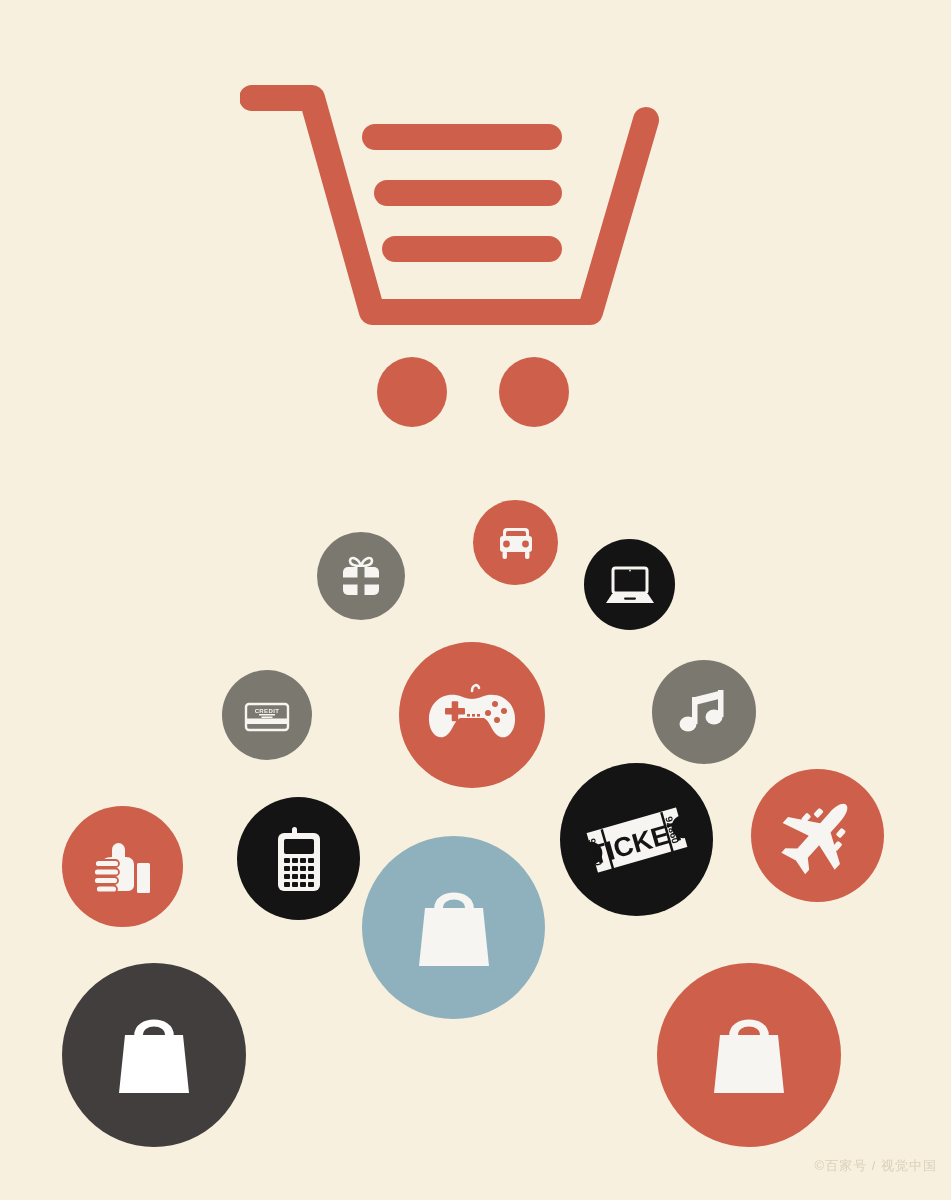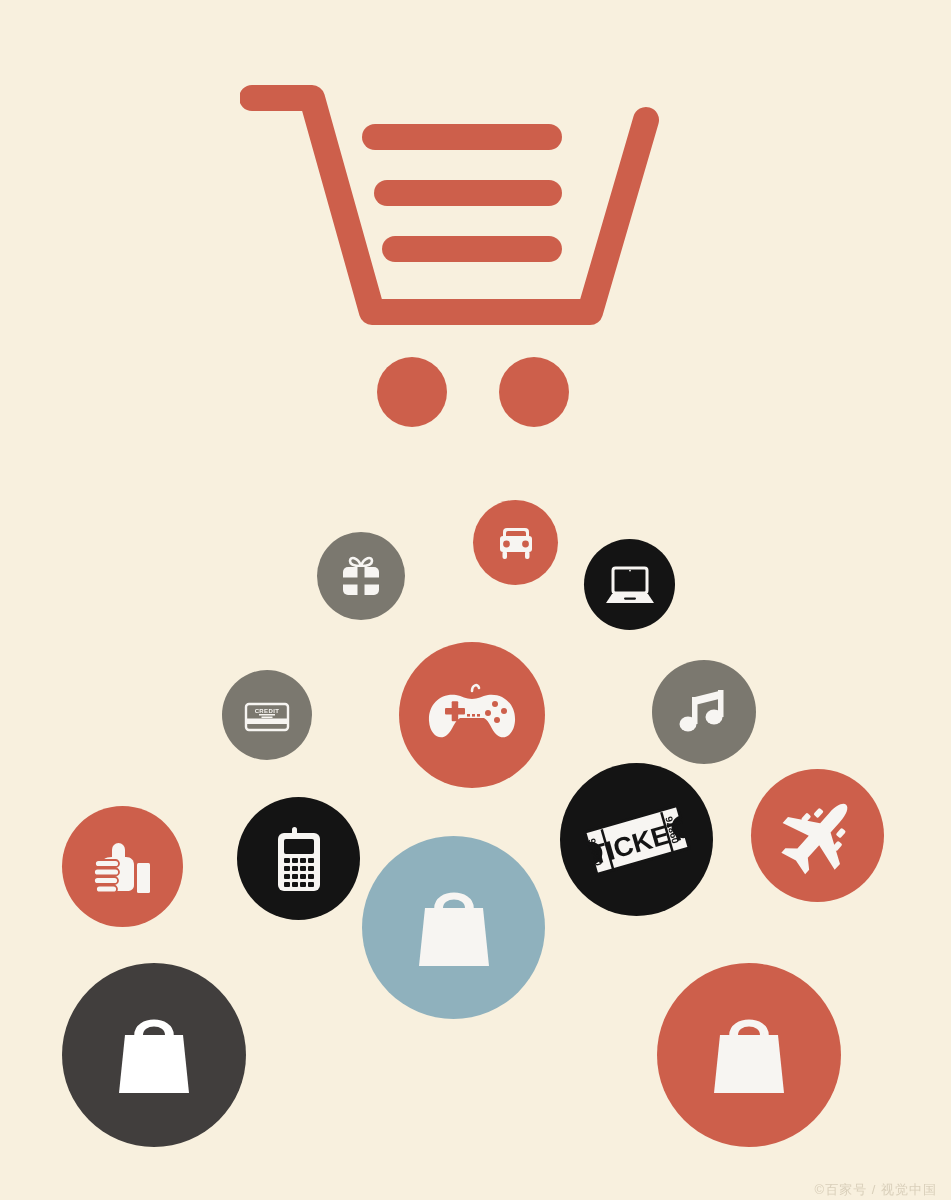--- a/index.html
+++ b/index.html
@@ -28,21 +28,21 @@
     position: absolute;
     border-radius: 50%;
     display: flex;
     align-items: center;
     justify-content: center;
   }
   .icon-node svg { display: block; }
   .watermark {
     position: absolute;
     right: 14px;
-    bottom: 1px;
+    bottom: 25px;
     font-size: 13px;
     color: #d9cfba;
     letter-spacing: 1px;
     user-select: none;
     white-space: nowrap;
   }
 </style>
 </head>
 <body>
 

